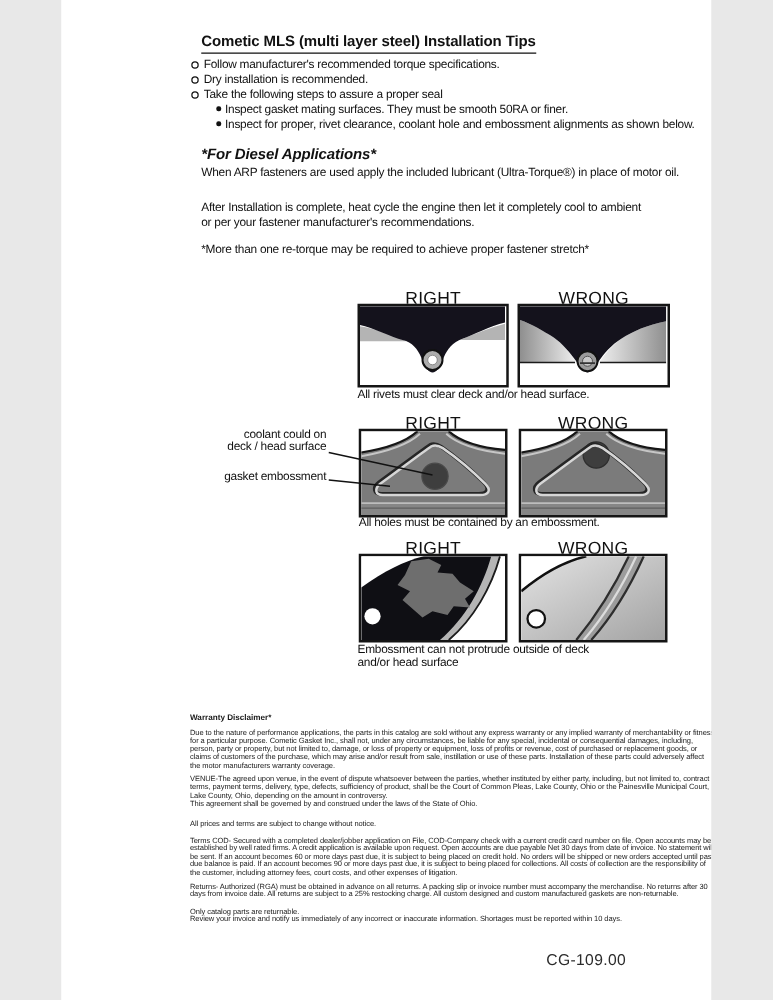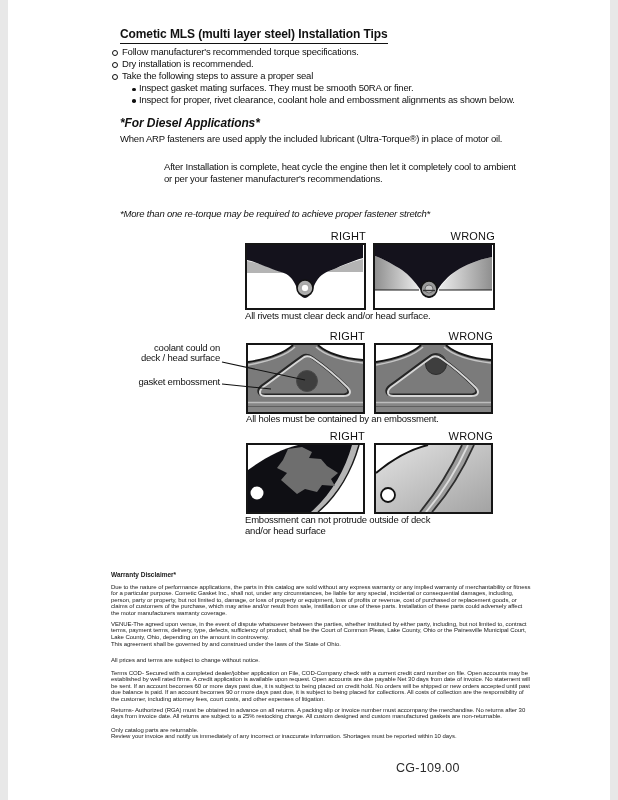--- a/index.html
+++ b/index.html
@@ -1,43 +1,43 @@
 <!DOCTYPE html>
 <html><head>
 <meta charset="utf-8">
 <style>
   html,body{margin:0;padding:0;background:#e8e8e8;}
   #page{
-    position:relative;width:602px;height:800px;margin:0 auto;background:#ffffff;
+    position:relative;width:520px;height:800px;margin:0 auto;background:#ffffff;
     font-family:"Liberation Sans",sans-serif;color:#111;overflow:hidden;
   }
   .abs{position:absolute;}
   .nowrap{white-space:nowrap;}
   
   .doc-title{
     font-size:12px;font-weight:700;letter-spacing:-0.1px;
     border-bottom:1.6px solid #111;padding-bottom:2px;display:inline-block;
   }
   
   .bullets{font-size:9.5px;letter-spacing:-0.2px;line-height:11.9px;}
-  .b-row{display:flex;align-items:center;}
+  .b-row{display:flex;align-items:flex-start;}
   .b-marker{
     width:4px;height:4px;border:1px solid #111;border-radius:50%;
     margin:3px 4px 0 0;flex:0 0 auto;
   }
   .b-sub{margin-left:20px;}
   .b-dot{
     width:3.6px;height:3.6px;background:#111;border-radius:50%;
     margin:3.4px 3.4px 0 0;flex:0 0 auto;
   }
   
   .h2{font-size:12px;font-weight:700;letter-spacing:-0.1px;}
   .body-par{font-size:9.5px;letter-spacing:-0.2px;line-height:11.7px;}
   
-  .fig-label{font-size:11px;letter-spacing:0.2px;text-align:right;}
+  .fig-label{font-size:14px;letter-spacing:0.2px;text-align:center;}
   .fig-box{box-sizing:border-box;background:#fff;}
   .bd25{border:2.5px solid #151515;}
   .bd20{border:2px solid #151515;}
   .fig-caption{font-size:9.5px;letter-spacing:-0.2px;line-height:10.6px;}
   .ann{font-size:9.5px;letter-spacing:-0.2px;line-height:10.4px;text-align:right;}
   svg{display:block;}
   
   .wd{font-size:6px;letter-spacing:-0.05px;line-height:6.45px;width:420px;color:#1a1a1a;}
   .wd-h{font-size:6.5px;font-weight:700;color:#1a1a1a;}
   .footer-code{font-size:12.5px;letter-spacing:0.3px;color:#2b2b2b;}
@@ -71,25 +71,25 @@
     <div class="b-row b-sub">
       <span class="b-dot"></span>
       <span class="nowrap">Inspect for proper, rivet clearance, coolant hole and embossment alignments as shown below.</span>
     </div>
   </div>
 
   <div class="abs h2" style="left:112px;top:116px;font-style:italic;">*For Diesel Applications*</div>
   <div class="abs body-par" style="left:112px;top:133px;">
     <div class="nowrap">When ARP fasteners are used apply the included lubricant (Ultra-Torque®) in place of motor oil.</div>
   </div>
-  <div class="abs body-par" style="left:112px;top:161px;margin-left:44px;">
+  <div class="abs body-par" style="left:112px;top:161px;">
     <div class="nowrap">After Installation is complete, heat cycle the engine then let it completely cool to ambient</div>
     <div class="nowrap">or per your fastener manufacturer's recommendations.</div>
   </div>
-  <div class="abs body-par nowrap" style="left:112px;top:208px;font-style:italic;">*More than one re-torque may be required to achieve proper fastener stretch*</div>
+  <div class="abs body-par nowrap" style="left:112px;top:194px;">*More than one re-torque may be required to achieve proper fastener stretch*</div>
 
   <div class="abs fig-label" style="left:237px;top:230px;width:121px;">RIGHT</div>
   <div class="abs fig-label" style="left:365px;top:230px;width:122px;">WRONG</div>
 
   <div class="abs fig-box bd25" style="left:237px;top:243px;width:121px;height:67px;">
     <svg width="116" height="62" viewBox="0 0 116 62" preserveAspectRatio="none">
       <path d="M0,16 C12,18 26,23 37,28 L0,28 Z" fill="#b4b4b4"></path>
       <path d="M116,14 C104,17 92,22 80,27 L116,27 Z" fill="#b4b4b4"></path>
       <path d="M0,0 H116 V13 C104,16 90,23 82,26 C74,29 70,34 67,41 C64,49 61,53 58,53 C55,53 52,49 49,41 C46,34 42,29 34,27 C26,25 10,17 0,15 Z" fill="#14121c"></path>
       <circle cx="58" cy="43" r="8" fill="#adadad" stroke="#111" stroke-width="1.6"></circle>

